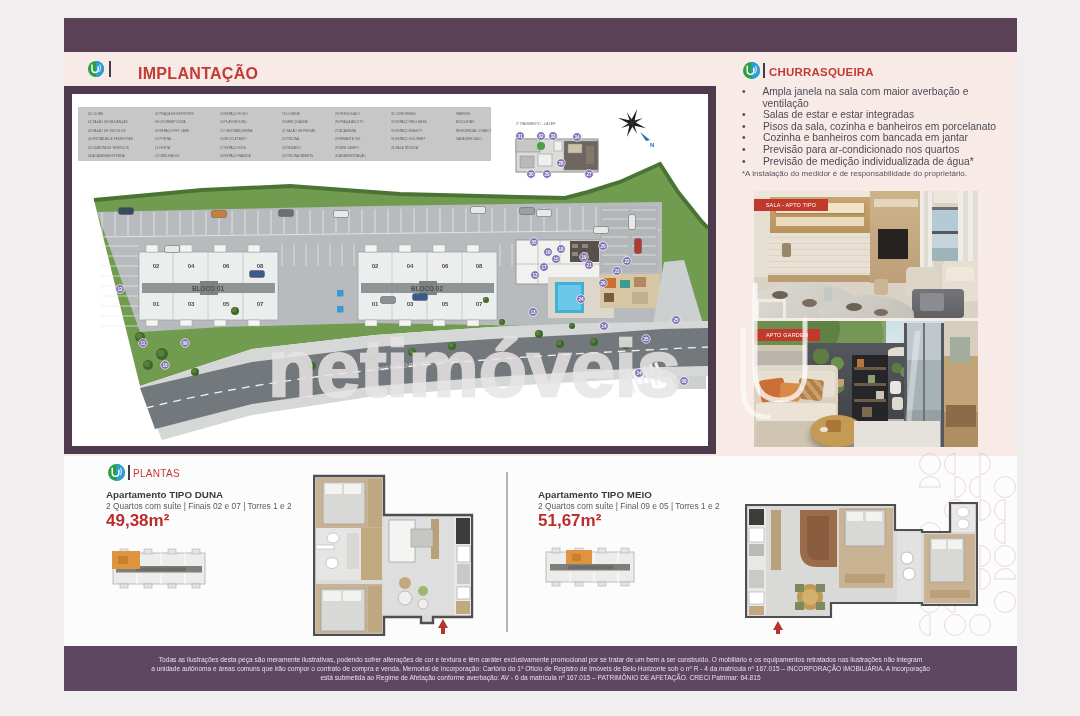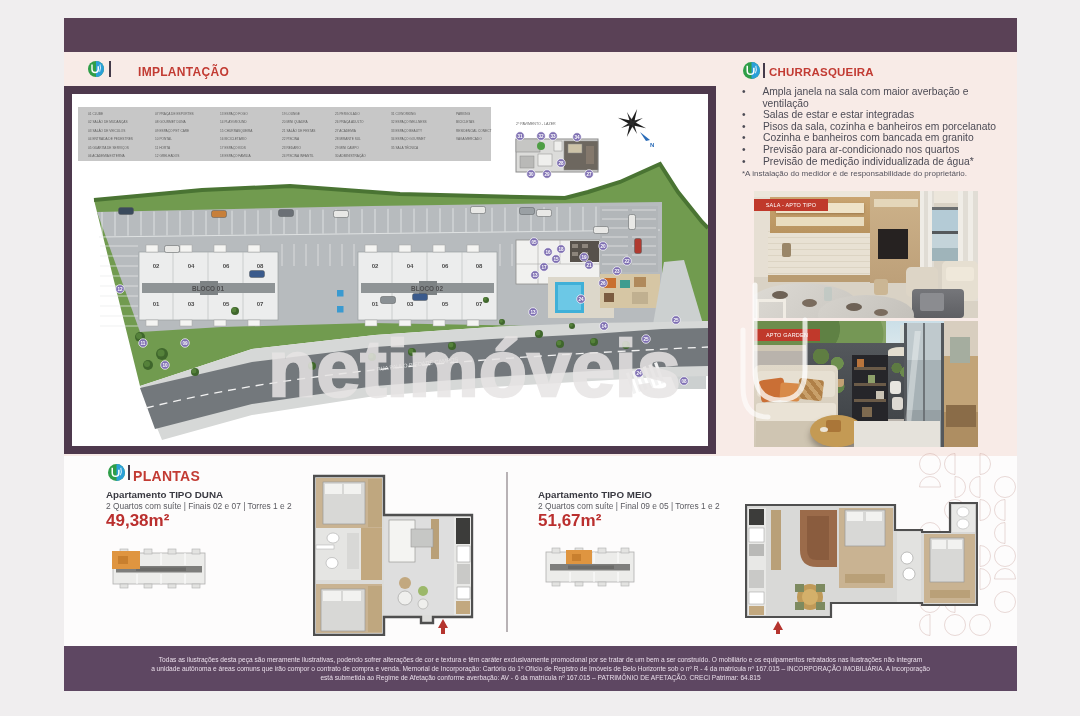--- a/index.html
+++ b/index.html
@@ -22,21 +22,21 @@
 
 <svg class="abs" style="left:88px;top:61px;" width="16" height="16" viewBox="0 0 18 18">
   <circle cx="9" cy="9" r="9" fill="#2f9e48"></circle>
   <path d="M 9,0 A 9,9 0 0 1 9,18 L 9,0 Z" fill="#2b9fd8"></path>
   <path d="M 4.5,4 L 4.5,9.5 Q 4.5,13 8,13 Q 11.5,13 11.5,9.5 L 11.5,6" fill="none" stroke="#ffffff" stroke-width="1.6"></path>
   <path d="M 13.5,4 Q 15,8 13,12" fill="none" stroke="#cdeaf6" stroke-width="1.2"></path>
 </svg>
 
 <div class="abs" style="left:109px;top:61px;width:1.6px;height:16px;background:#433a4a;"></div>
 
-<div class="abs" style="left:114px;top:64.5px;font-size:12px;font-weight:bold;letter-spacing:0.3px;color:#c23b33;padding-left:24px;">IMPLANTAÇÃO</div>
+<div class="abs" style="left:114px;top:64.5px;font-size:16px;font-weight:bold;letter-spacing:0.3px;color:#c23b33;padding-left:24px;">IMPLANTAÇÃO</div>
 
 <div class="abs" style="left:64px;top:86px;width:652px;height:368px;background:#4e394d;"></div>
 <div class="abs" style="left:72px;top:94px;width:636px;height:352px;background:#ffffff;" id="siteplan-holder">
 
 <svg width="636" height="352" viewBox="0 0 636 352" font-family="Liberation Sans, sans-serif">
 
   <rect x="6" y="13" width="413" height="54" fill="#c7c7c7"></rect>
   <g id="legendtext" font-size="3.2" fill="#5d5d5d">
         <text x="16" y="21">01 CLUBE</text>
         <text x="16" y="29.4">02 SALÃO DE MUDANÇAS</text>
@@ -445,21 +445,21 @@
   <div style="display:flex;">
       <div style="width:21px;">•</div>
       <div>Salas de estar e estar integradas</div>
     </div>
   <div style="display:flex;">
       <div style="width:21px;">•</div>
       <div>Pisos da sala, cozinha e banheiros em porcelanato</div>
     </div>
   <div style="display:flex;">
       <div style="width:21px;">•</div>
-      <div>Cozinha e banheiros com bancada em granito</div>
+      <div>Cozinha e banheiros com bancada em jantar</div>
     </div>
   <div style="display:flex;">
       <div style="width:21px;">•</div>
       <div>Previsão para ar-condicionado nos quartos</div>
     </div>
   <div style="display:flex;">
       <div style="width:21px;">•</div>
       <div>Previsão de medição individualizada de água*</div>
     </div>
 </div>
@@ -607,21 +607,21 @@
 
 <svg class="abs" style="left:108px;top:464px;" width="17" height="17" viewBox="0 0 18 18">
   <circle cx="9" cy="9" r="9" fill="#2f9e48"></circle>
   <path d="M 9,0 A 9,9 0 0 1 9,18 L 9,0 Z" fill="#2b9fd8"></path>
   <path d="M 4.5,4 L 4.5,9.5 Q 4.5,13 8,13 Q 11.5,13 11.5,9.5 L 11.5,6" fill="none" stroke="#ffffff" stroke-width="1.6"></path>
   <path d="M 13.5,4 Q 15,8 13,12" fill="none" stroke="#cdeaf6" stroke-width="1.2"></path>
 </svg>
 
 <div class="abs" style="left:128px;top:465px;width:1.6px;height:15px;background:#433a4a;"></div>
 
-<div class="abs" style="left:133px;top:467.5px;font-size:14px;font-weight:bold;letter-spacing:0.3px;color:#c23b33;">PLANTAS</div>
+<div class="abs" style="left:133px;top:467.5px;font-size:10px;font-weight:normal;letter-spacing:0.3px;color:#c23b33;">PLANTAS</div>
 
 <div class="abs" style="left:106px;top:489px;font-size:9.8px;font-weight:bold;color:#3a3a42;">Apartamento TIPO DUNA</div>
 
 <div class="abs" style="left:106px;top:501px;font-size:8.4px;color:#5a5a60;text-align:right;">2 Quartos com suíte | Finais 02 e 07 | Torres 1 e 2</div>
 
 <div class="abs" style="left:106px;top:511px;font-size:17px;font-weight:bold;color:#ba2f2e;">49,38m²</div>
 
 <div class="abs" style="left:106px;top:547px;width:101px;height:42px;" id="keyplan1">
 <svg width="101" height="42" viewBox="0 0 101 42">
 

